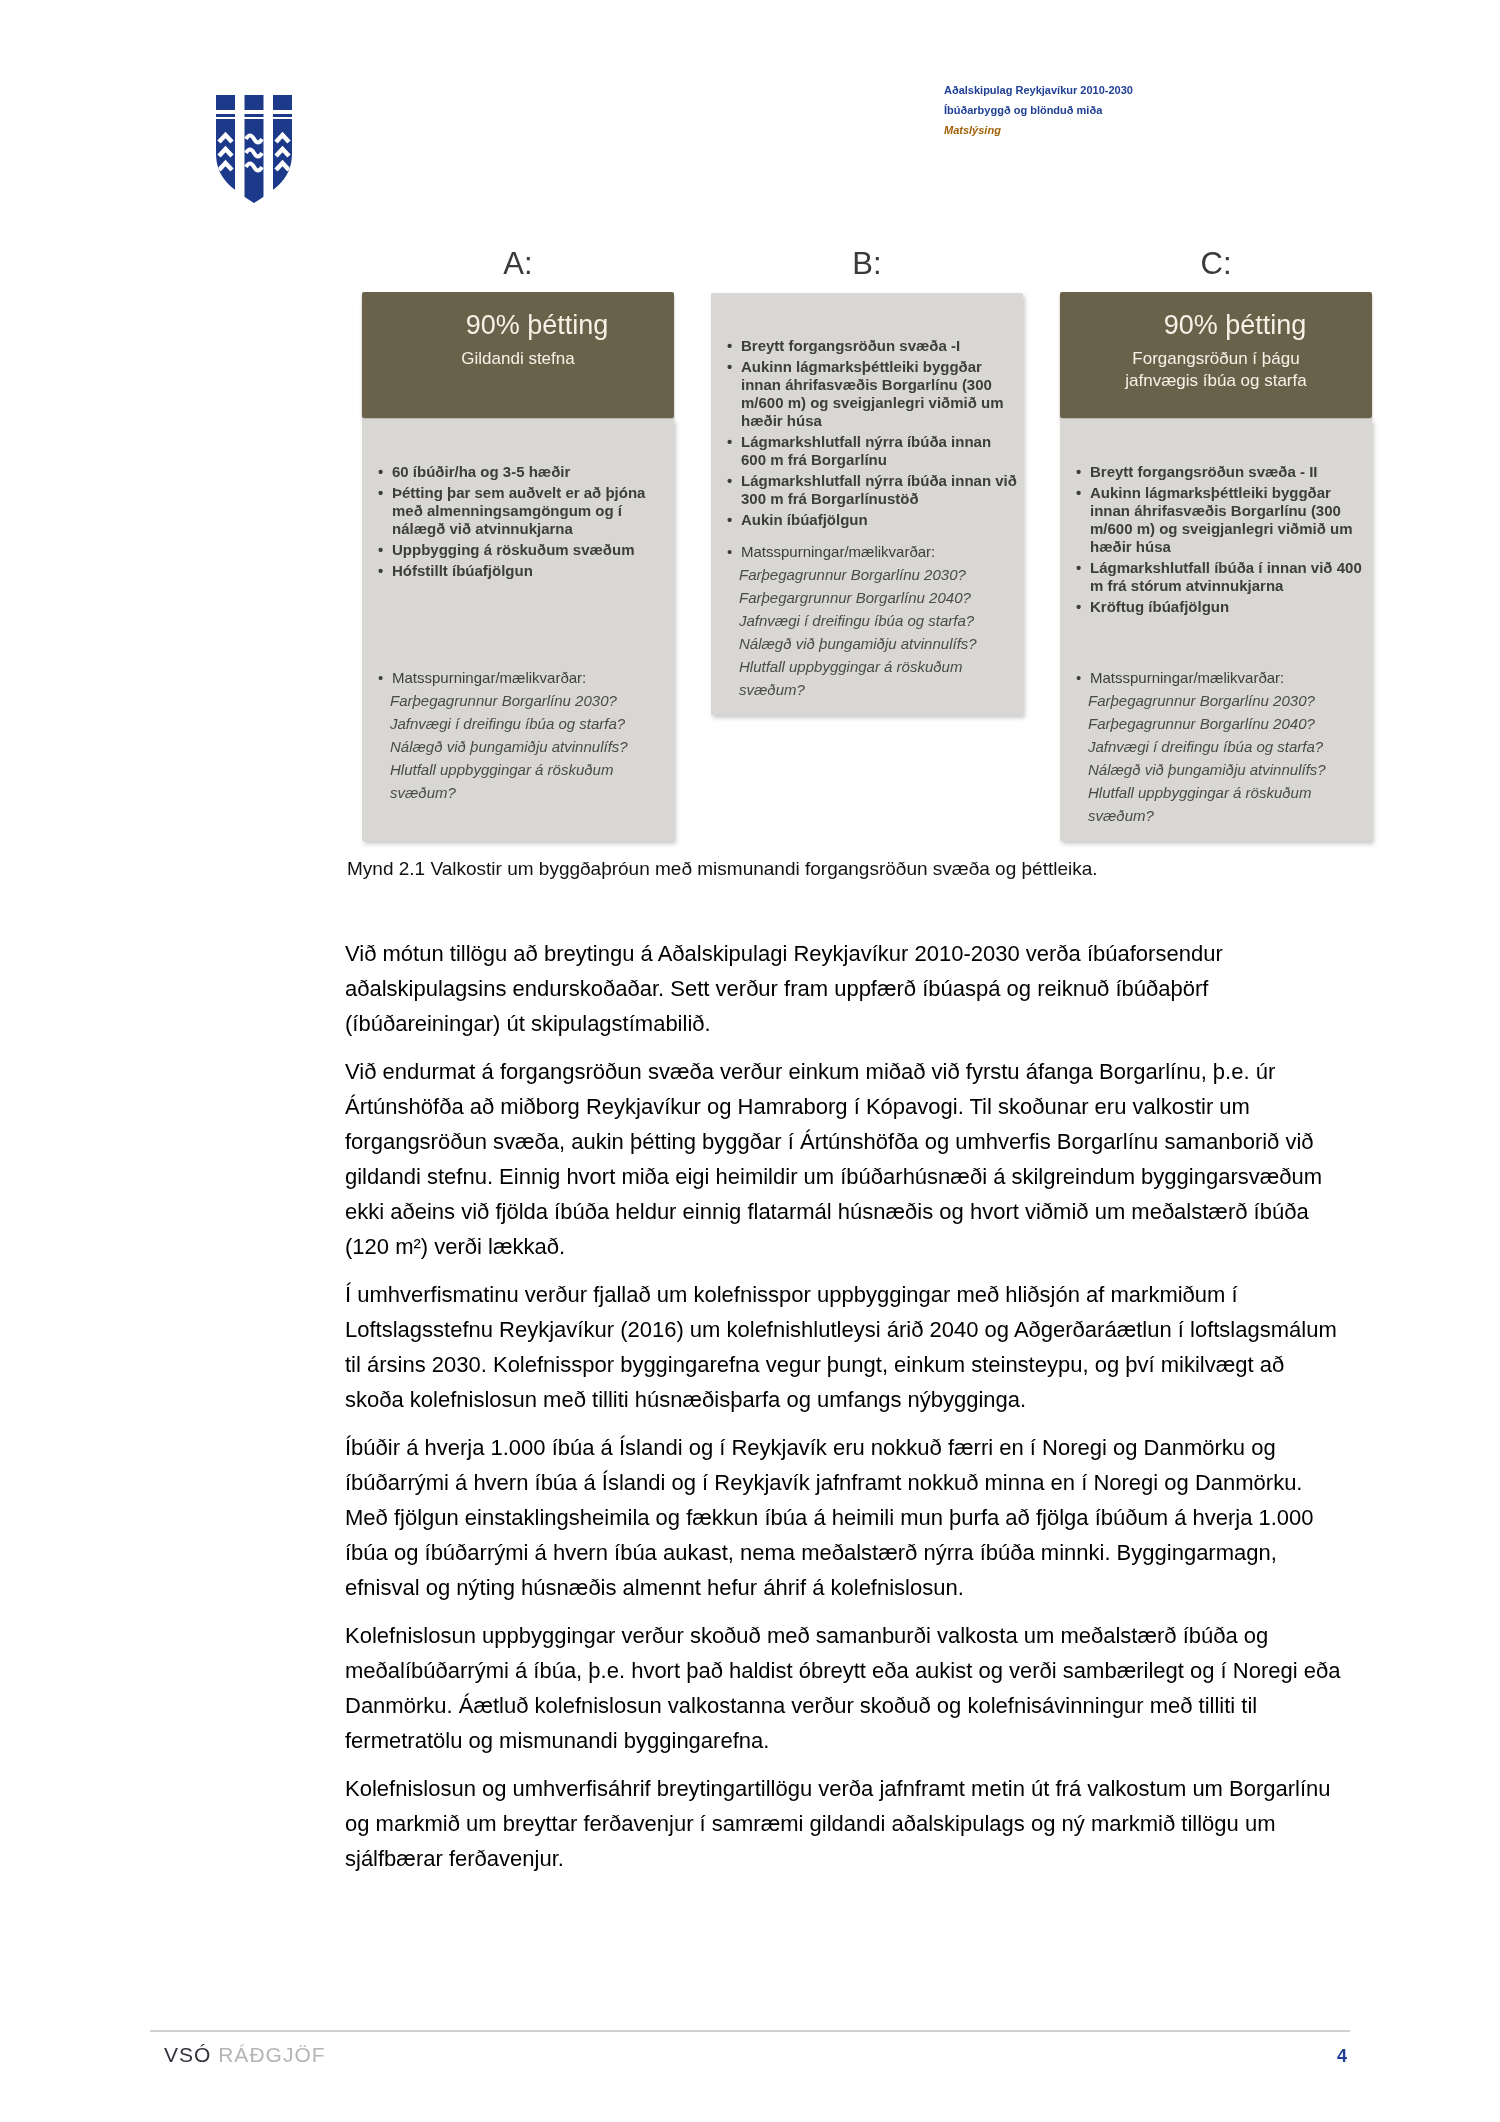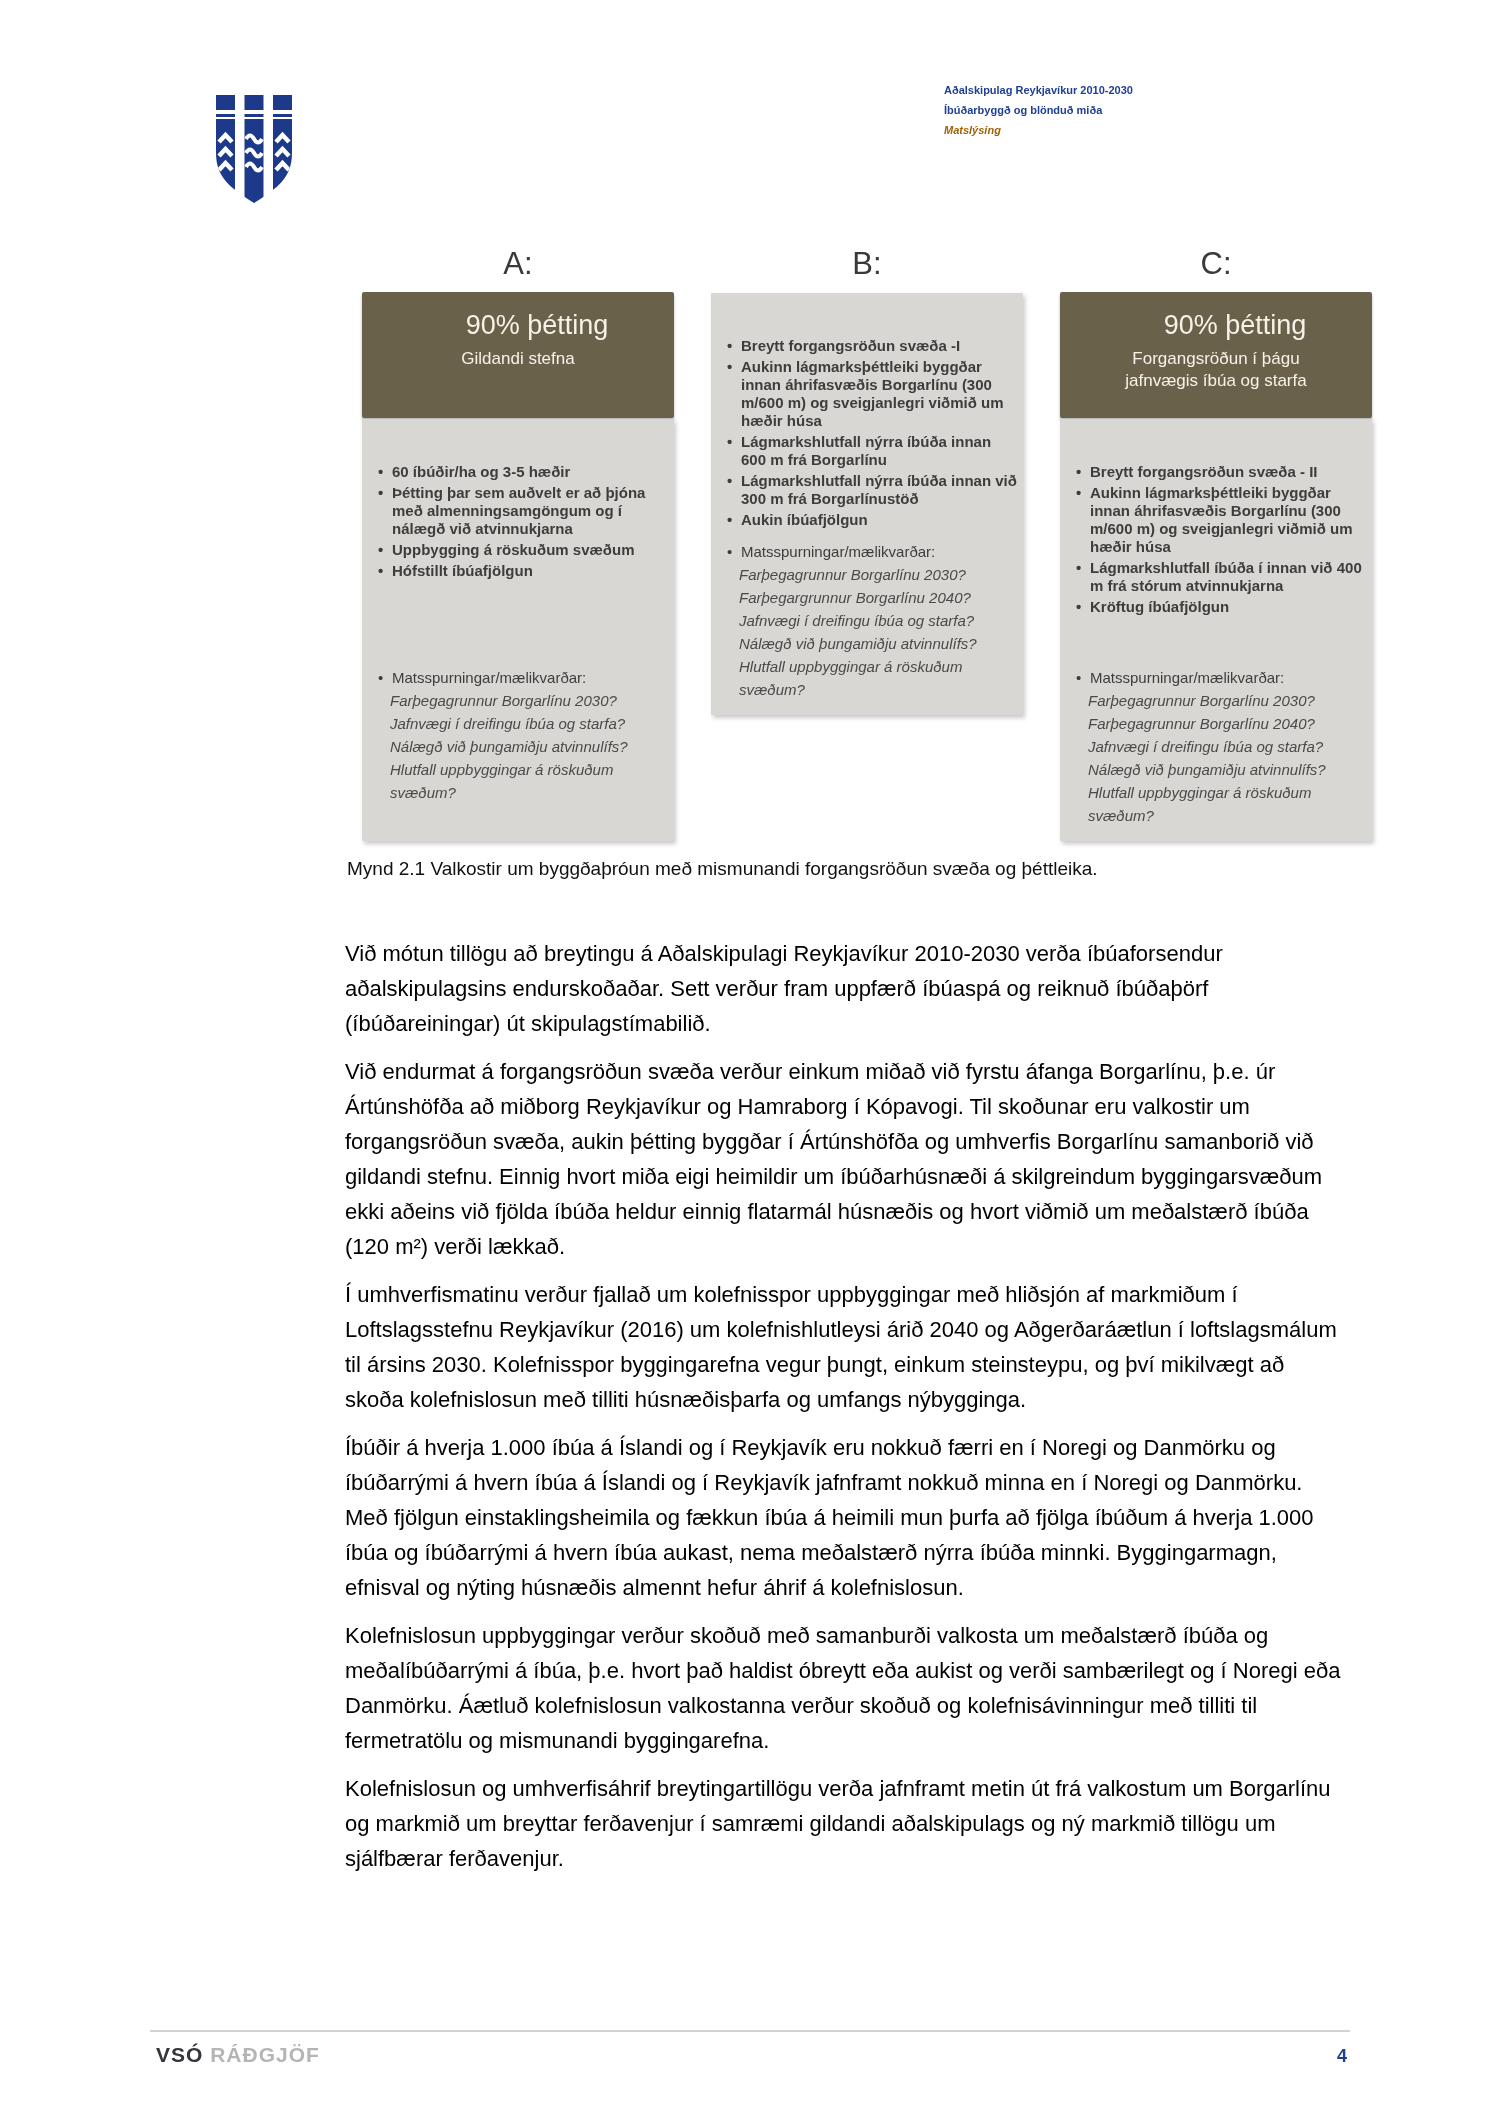--- a/index.html
+++ b/index.html
@@ -35,21 +35,21 @@
   .questions { position:absolute; left:16px; right:6px; top:247px; font-size:15px; color:#3d3d3d; }
   .q-label { position:relative; padding-left:14px; line-height:23px; }
   .q-label::before { content:"\2022"; position:absolute; left:0; top:0; }
   .q-line { font-style:italic; color:#4a4a4a; line-height:23px; padding-left:12px; }
   .caption { position:absolute; left:347px; top:858px; font-size:19px; color:#111111; }
   
   .content { position:absolute; left:345px; top:936px; width:1002px; }
   .content p { font-size:22px; line-height:35px; color:#000000; margin-bottom:13px; text-align:left; }
   
   .footer-rule { position:absolute; left:150px; top:2030px; width:1200px; height:2px; background:#d2d2d2; }
-  .footer-brand { position:absolute; left:156px; top:2043px; font-size:21px; font-weight:bold; letter-spacing:1px; }
+  .footer-brand { position:absolute; left:164px; top:2043px; font-size:21px; font-weight:normal; letter-spacing:1px; }
   .brand-primary { color:#33343c; }
   .brand-secondary { color:#b5b5b5; }
   .page-number { position:absolute; right:153px; top:2046px; font-size:18px; font-weight:bold; color:#1f3f94; }
 </style>
 </head>
 <body>
 
 <div class="page">
 
   <div class="logo">

